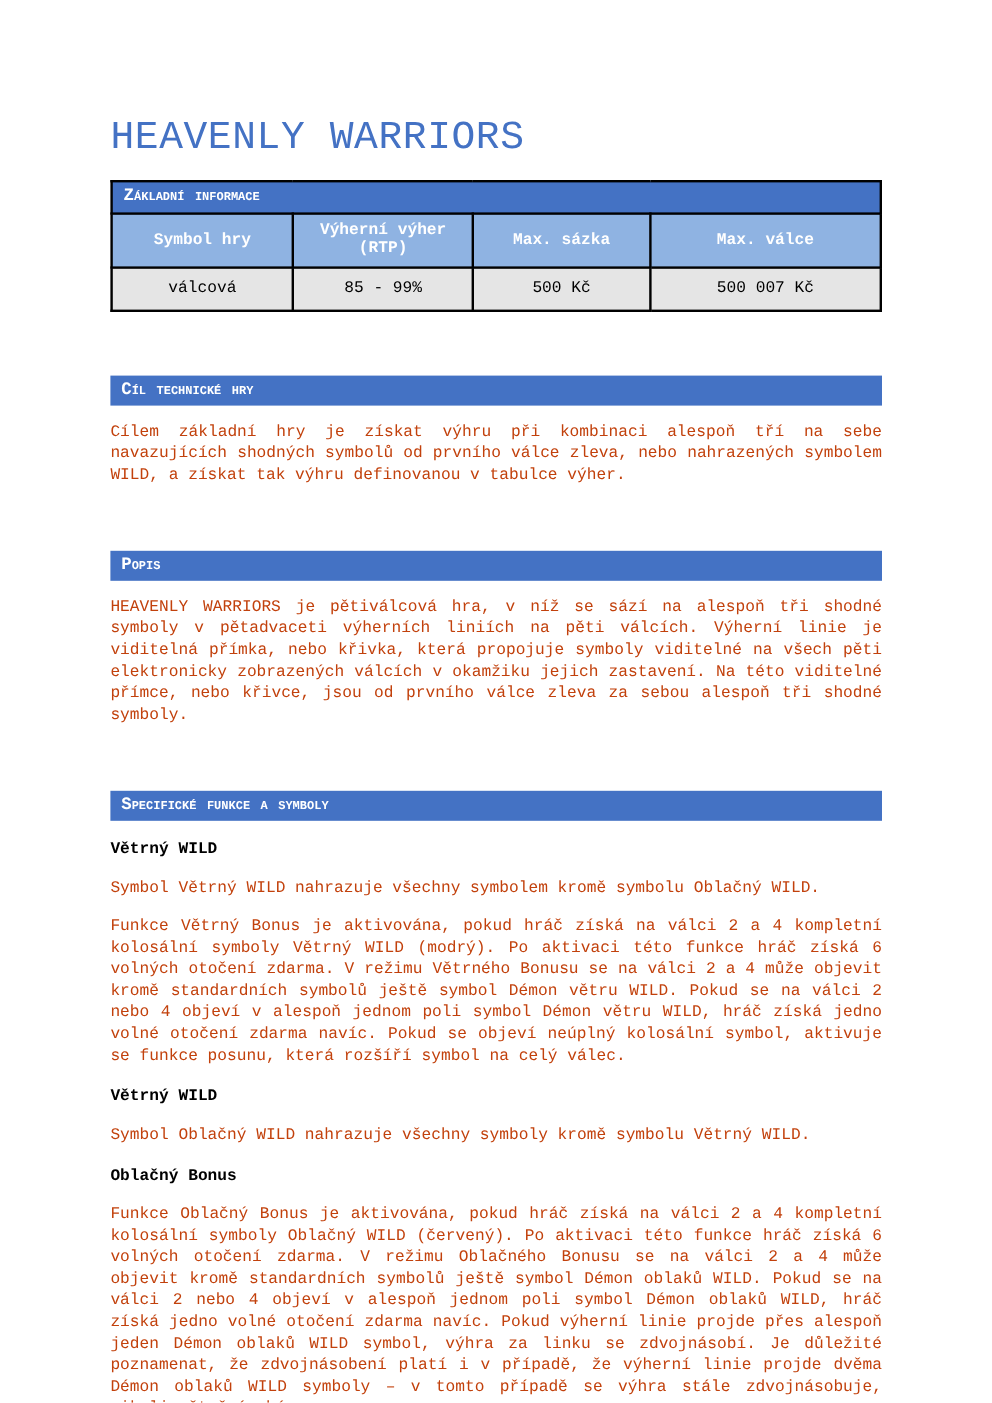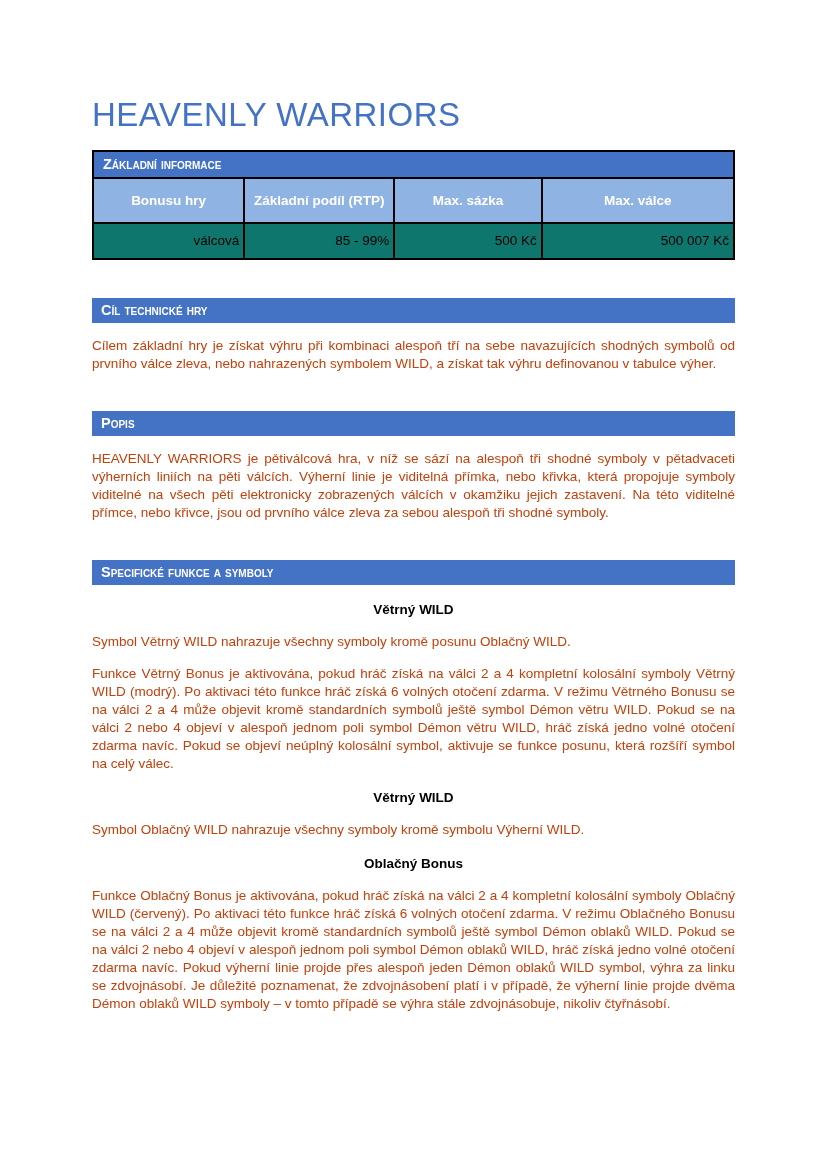--- a/index.html
+++ b/index.html
@@ -1,70 +1,70 @@
 <!DOCTYPE html>
 <html lang="cs"><head>
 <meta charset="utf-8">
 <style>
   html, body { margin: 0; padding: 0; background: #ffffff; }
   .page {
     width: 827px; height: 1169px;
     margin: 0 auto; background: #ffffff;
-    font-family: Liberation Sans, sans-serif;
+    font-family: Liberation Mono, monospace;
     color: #000000; position: relative; overflow: hidden;
     box-sizing: border-box;
   }
   .content { padding: 96px 92px 0 92px; }
 
   .doc-title {
     font-size: 33px; font-weight: normal; letter-spacing: 0.5px;
     color: #4472C4; margin: 0 0 16px 0; line-height: 1.15;
   }
 
   .bar {
     background: #4472C4; color: #ffffff;
     font-weight: bold; font-variant: small-caps;
     font-size: 14.5px; line-height: 16px;
     padding: 4px 9px 5px 9px;
   }
 
-  .section { margin-top: 38px; }
+  .section { margin-top: 53px; }
   .section--first { margin-top: 0; }
 
   table.info-table {
     width: 100%; border-collapse: collapse; table-layout: fixed;
   }
   table.info-table td, table.info-table th {
     border: 2px solid #000000; box-sizing: border-box;
   }
   .tcaption-cell {
     background: #4472C4; color: #ffffff;
     font-weight: bold; font-variant: small-caps;
     font-size: 14.5px; text-align: left;
     padding: 4px 1px 5px 9px;
   }
   .thead-cell {
     background: #8FB3E2; color: #ffffff; font-weight: bold;
     font-size: 13.5px; text-align: center; height: 45px;
     vertical-align: middle; padding: 2px 4px;
   }
   .tdata-cell {
-    background: #0f766e; color: #000000;
-    font-size: 13.5px; text-align: right; height: 36px;
+    background: #e5e5e5; color: #000000;
+    font-size: 13.5px; text-align: center; height: 36px;
     vertical-align: middle; padding: 2px 4px;
   }
 
   .para {
     margin: 14px 0 0 0;
     font-size: 13.5px; line-height: 18px; color: #c2410c;
   }
   .para--justify { text-align: justify; }
   .subheading {
     margin: 16px 0 0 0;
-    font-size: 13.5px; line-height: 18px; font-weight: bold; color: #000000; text-align: center;
+    font-size: 13.5px; line-height: 18px; font-weight: bold; color: #000000;
   }
 </style>
 </head>
 <body>
 
 <div class="page">
   <div class="content">
 
     <h1 class="doc-title">HEAVENLY WARRIORS</h1>
 
@@ -74,22 +74,22 @@
           <col style="width:23.6%">
           <col style="width:23.4%">
           <col style="width:23%">
           <col style="width:30%">
         </colgroup>
         <tbody>
           <tr>
             <td class="tcaption-cell" colspan="4">Základní informace</td>
           </tr>
           <tr>
-            <th class="thead-cell">Bonusu hry</th>
-            <th class="thead-cell">Základní podíl (RTP)</th>
+            <th class="thead-cell">Symbol hry</th>
+            <th class="thead-cell">Výherní výher (RTP)</th>
             <th class="thead-cell">Max. sázka</th>
             <th class="thead-cell">Max. válce</th>
           </tr>
           <tr>
             <td class="tdata-cell">válcová</td>
             <td class="tdata-cell">85 - 99%</td>
             <td class="tdata-cell">500 Kč</td>
             <td class="tdata-cell">500 007 Kč</td>
           </tr>
         </tbody>
@@ -103,25 +103,25 @@
 
     <div class="section">
       <div class="bar">Popis</div>
       <p class="para para--justify">HEAVENLY WARRIORS je pětiválcová hra, v níž se sází na alespoň tři shodné symboly v pětadvaceti výherních liniích na pěti válcích. Výherní linie je viditelná přímka, nebo křivka, která propojuje symboly viditelné na všech pěti elektronicky zobrazených válcích v okamžiku jejich zastavení. Na této viditelné přímce, nebo křivce, jsou od prvního válce zleva za sebou alespoň tři shodné symboly.</p>
     </div>
 
     <div class="section">
       <div class="bar">Specifické funkce a symboly</div>
 
       <h3 class="subheading">Větrný WILD</h3>
-      <p class="para">Symbol Větrný WILD nahrazuje všechny symboly kromě posunu Oblačný WILD.</p>
+      <p class="para">Symbol Větrný WILD nahrazuje všechny symbolem kromě symbolu Oblačný WILD.</p>
 
       <p class="para para--justify">Funkce Větrný Bonus je aktivována, pokud hráč získá na válci 2 a 4 kompletní kolosální symboly Větrný WILD (modrý). Po aktivaci této funkce hráč získá 6 volných otočení zdarma. V režimu Větrného Bonusu se na válci 2 a 4 může objevit kromě standardních symbolů ještě symbol Démon větru WILD. Pokud se na válci 2 nebo 4 objeví v alespoň jednom poli symbol Démon větru WILD, hráč získá jedno volné otočení zdarma navíc. Pokud se objeví neúplný kolosální symbol, aktivuje se funkce posunu, která rozšíří symbol na celý válec.</p>
 
       <h3 class="subheading">Větrný WILD</h3>
-      <p class="para">Symbol Oblačný WILD nahrazuje všechny symboly kromě symbolu Výherní WILD.</p>
+      <p class="para">Symbol Oblačný WILD nahrazuje všechny symboly kromě symbolu Větrný WILD.</p>
 
       <h3 class="subheading">Oblačný Bonus</h3>
       <p class="para para--justify">Funkce Oblačný Bonus je aktivována, pokud hráč získá na válci 2 a 4 kompletní kolosální symboly Oblačný WILD (červený). Po aktivaci této funkce hráč získá 6 volných otočení zdarma. V režimu Oblačného Bonusu se na válci 2 a 4 může objevit kromě standardních symbolů ještě symbol Démon oblaků WILD. Pokud se na válci 2 nebo 4 objeví v alespoň jednom poli symbol Démon oblaků WILD, hráč získá jedno volné otočení zdarma navíc. Pokud výherní linie projde přes alespoň jeden Démon oblaků WILD symbol, výhra za linku se zdvojnásobí. Je důležité poznamenat, že zdvojnásobení platí i v případě, že výherní linie projde dvěma Démon oblaků WILD symboly – v tomto případě se výhra stále zdvojnásobuje, nikoliv čtyřnásobí.</p>
     </div>
 
   </div>
 </div>
 
 </body></html>

